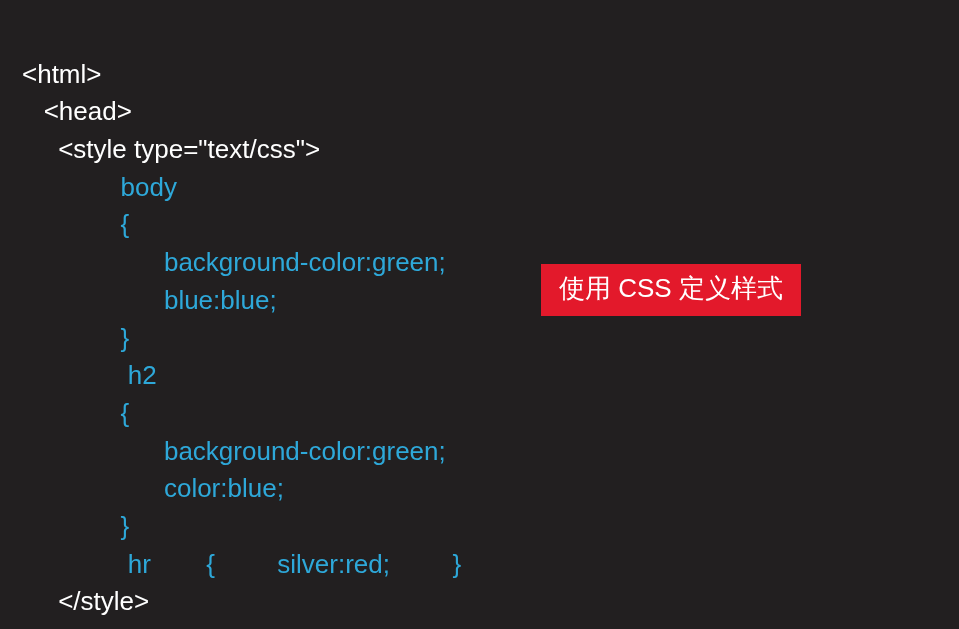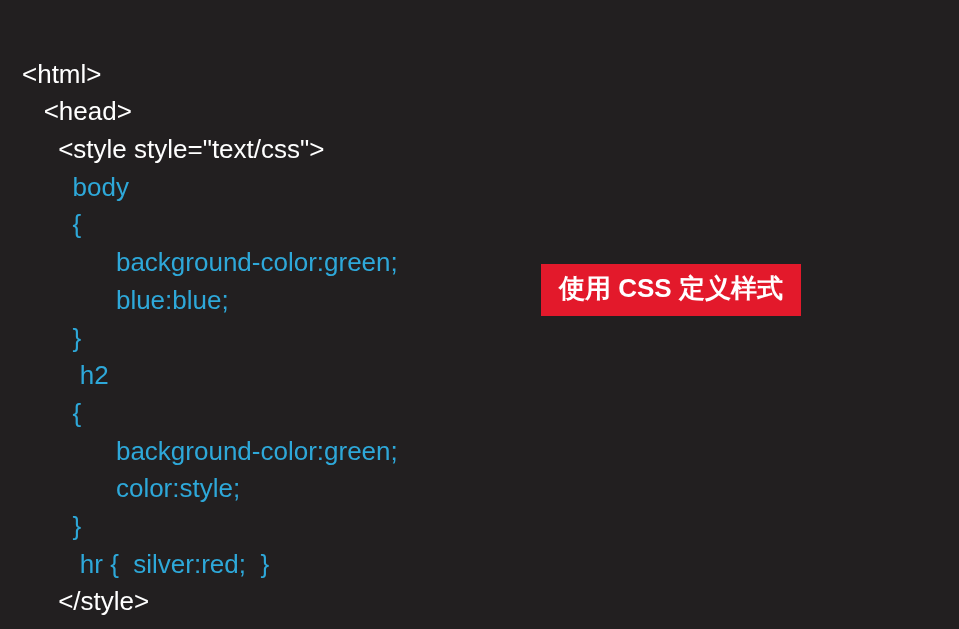--- a/index.html
+++ b/index.html
@@ -21,48 +21,49 @@
     .code-container {
       padding: 18px 0 0 22px;
       white-space: pre;
     }
     .white {
       color: #ffffff;
       text-align: center;
     }
     .cyan {
       color: #2ea8d9;
+      margin-left: 48px;
     }
     .annotation {
       position: absolute;
       left: 541px;
       top: 264px;
       background-color: #e3192b;
       color: #ffffff;
       padding: 6px 18px 8px 18px;
       font-size: 26px;
-      font-weight: 700;
+      font-weight: 400;
     }
   </style>
 </head>
 <body>
 
 <div class="code-container">
 <span class="white">&lt;html&gt;</span>
    <span class="white">&lt;head&gt;</span>
-     <span class="white">&lt;style </span><span class="white">style</span><span class="white">=</span><span class="white">"text/css"</span><span class="white">&gt;</span>
+     <span class="white">&lt;style </span><span class="white">type</span><span class="white">=</span><span class="white">"text/css"</span><span class="white">&gt;</span>
        <span class="cyan">body</span>
        <span class="cyan">{</span>
              <span class="cyan">background-color:green;</span>
              <span class="cyan">blue:blue;</span>
        <span class="cyan">}</span>
         <span class="cyan">h2</span>
        <span class="cyan">{</span>
              <span class="cyan">background-color:green;</span>
-             <span class="cyan">color:style;</span>
+             <span class="cyan">color:blue;</span>
        <span class="cyan">}</span>
         <span class="cyan">hr</span><span class="cyan"> {  </span><span class="cyan">silver:red;</span><span class="cyan">  }</span>
      <span class="white">&lt;/style&gt;</span>
    <span class="white">&lt;/head&gt;</span>
 </div>
 
 <div class="annotation">
   <span>使用 CSS 定义样式</span>
 </div>
 

